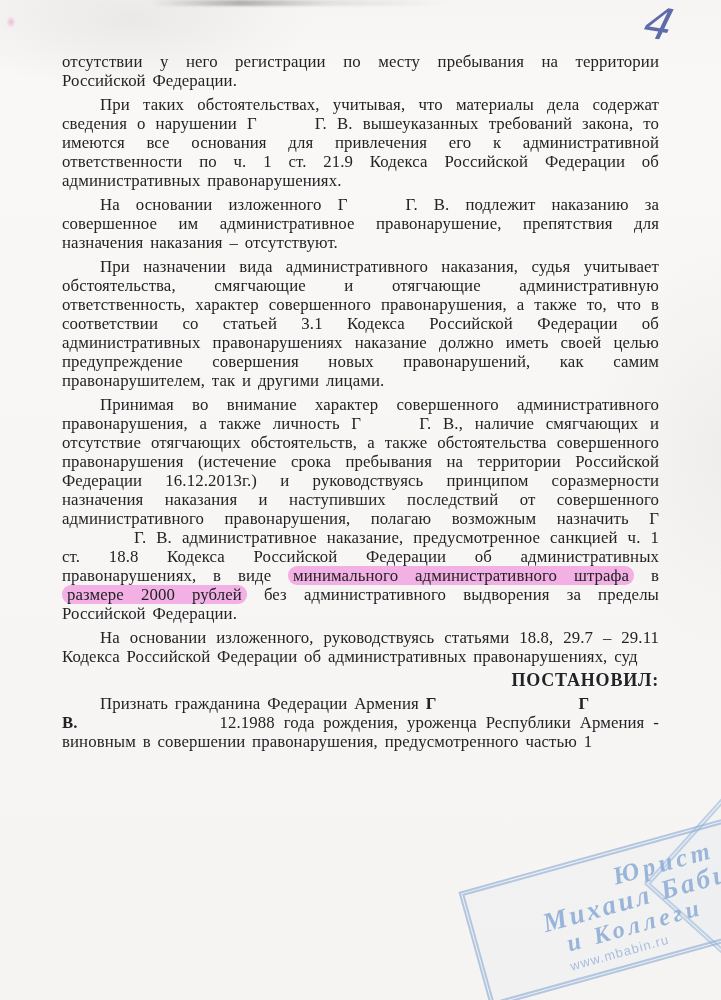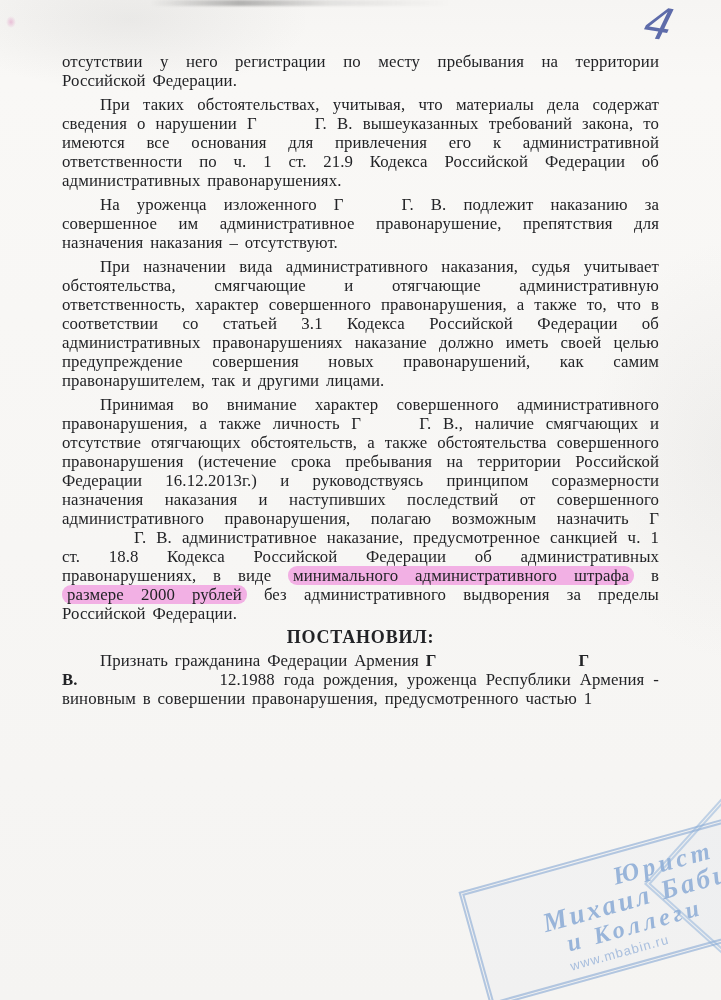--- a/index.html
+++ b/index.html
@@ -22,21 +22,21 @@
     margin:0 0 5px 0;
     font-size:16.8px;
     line-height:19px;
     text-align:justify;
     text-indent:38px;
     word-spacing:2.5px;
     letter-spacing:0.1px;
   }
   p.para.noindent{text-indent:0;}
   p.para.heading{
-    text-align:center;text-indent:0;
+    text-align:right;text-indent:0;
     font-weight:bold;font-size:18px;letter-spacing:0.8px;
     margin:3px 0 4px 0;
   }
   .b{font-weight:bold;}
   .h{
     background:var(--hl,#f2b0e4);
     border-radius:9px;
     padding:0 5px;
     box-decoration-break:clone;
     margin-top:46px;
@@ -110,20 +110,21 @@
     <div class="l1">Юрист</div>
     <div class="l2">Михаил Бабин</div>
     <div class="l3">и Коллеги</div>
     <div class="url">www.mbabin.ru</div>
   </div>
   <div class="stamp2"></div>
 
   <div class="content" id="doc-body">
       <p class="para noindent"><span>отсутствии у него регистрации по месту пребывания на территории Российской Федерации.</span></p>
       <p class="para"><span>При таких обстоятельствах, учитывая, что материалы дела содержат сведения о нарушении Г</span><span class="gap-sm"></span><span>Г. В. вышеуказанных требований закона, то имеются все основания для привлечения его к административной ответственности по ч. 1 ст. 21.9 Кодекса Российской Федерации об административных правонарушениях.</span></p>
-      <p class="para"><span>На уроженца изложенного Г</span><span class="gap-sm"></span><span>Г. В. подлежит наказанию за совершенное им административное правонарушение, препятствия для назначения наказания – отсутствуют.</span></p>
+      <p class="para"><span>На основании изложенного Г</span><span class="gap-sm"></span><span>Г. В. подлежит наказанию за совершенное им административное правонарушение, препятствия для назначения наказания – отсутствуют.</span></p>
       <p class="para"><span>При назначении вида административного наказания, судья учитывает обстоятельства, смягчающие и отягчающие административную ответственность, характер совершенного правонарушения, а также то, что в соответствии со статьей 3.1 Кодекса Российской Федерации об административных правонарушениях наказание должно иметь своей целью предупреждение совершения новых правонарушений, как самим правонарушителем, так и другими лицами.</span></p>
       <p class="para"><span>Принимая во внимание характер совершенного административного правонарушения, а также личность Г</span><span class="gap-sm"></span><span>Г. В.,  наличие смягчающих и отсутствие отягчающих обстоятельств, а также обстоятельства совершенного правонарушения (истечение срока пребывания на территории Российской Федерации 16.12.2013г.) и  руководствуясь принципом соразмерности назначения наказания и наступивших последствий от совершенного административного правонарушения, полагаю возможным назначить Г</span><span class="gap-md"></span><span>Г. В. административное наказание, предусмотренное санкцией ч. 1 ст. 18.8 Кодекса Российской Федерации об административных правонарушениях, в виде </span><span class="h">минимального административного штрафа</span><span> в </span><span class="h">размере 2000 рублей</span><span> без административного выдворения за пределы Российской Федерации.</span></p>
+      <p class="para"><span>На основании изложенного, руководствуясь статьями 18.8, 29.7 – 29.11 Кодекса Российской Федерации об административных правонарушениях, суд</span></p>
       <p class="para heading"><span>ПОСТАНОВИЛ:</span></p>
       <p class="para"><span>Признать гражданина Федерации Армения </span><span class="b">Г</span><span class="gap-lg"></span><span class="b">Г</span><br><span class="b">В.</span><span class="gap-lg"></span><span>12.1988 года рождения, уроженца Республики Армения - виновным в совершении правонарушения, предусмотренного частью 1</span></p>
     </div>
 
 </div>
 
 </body></html>

